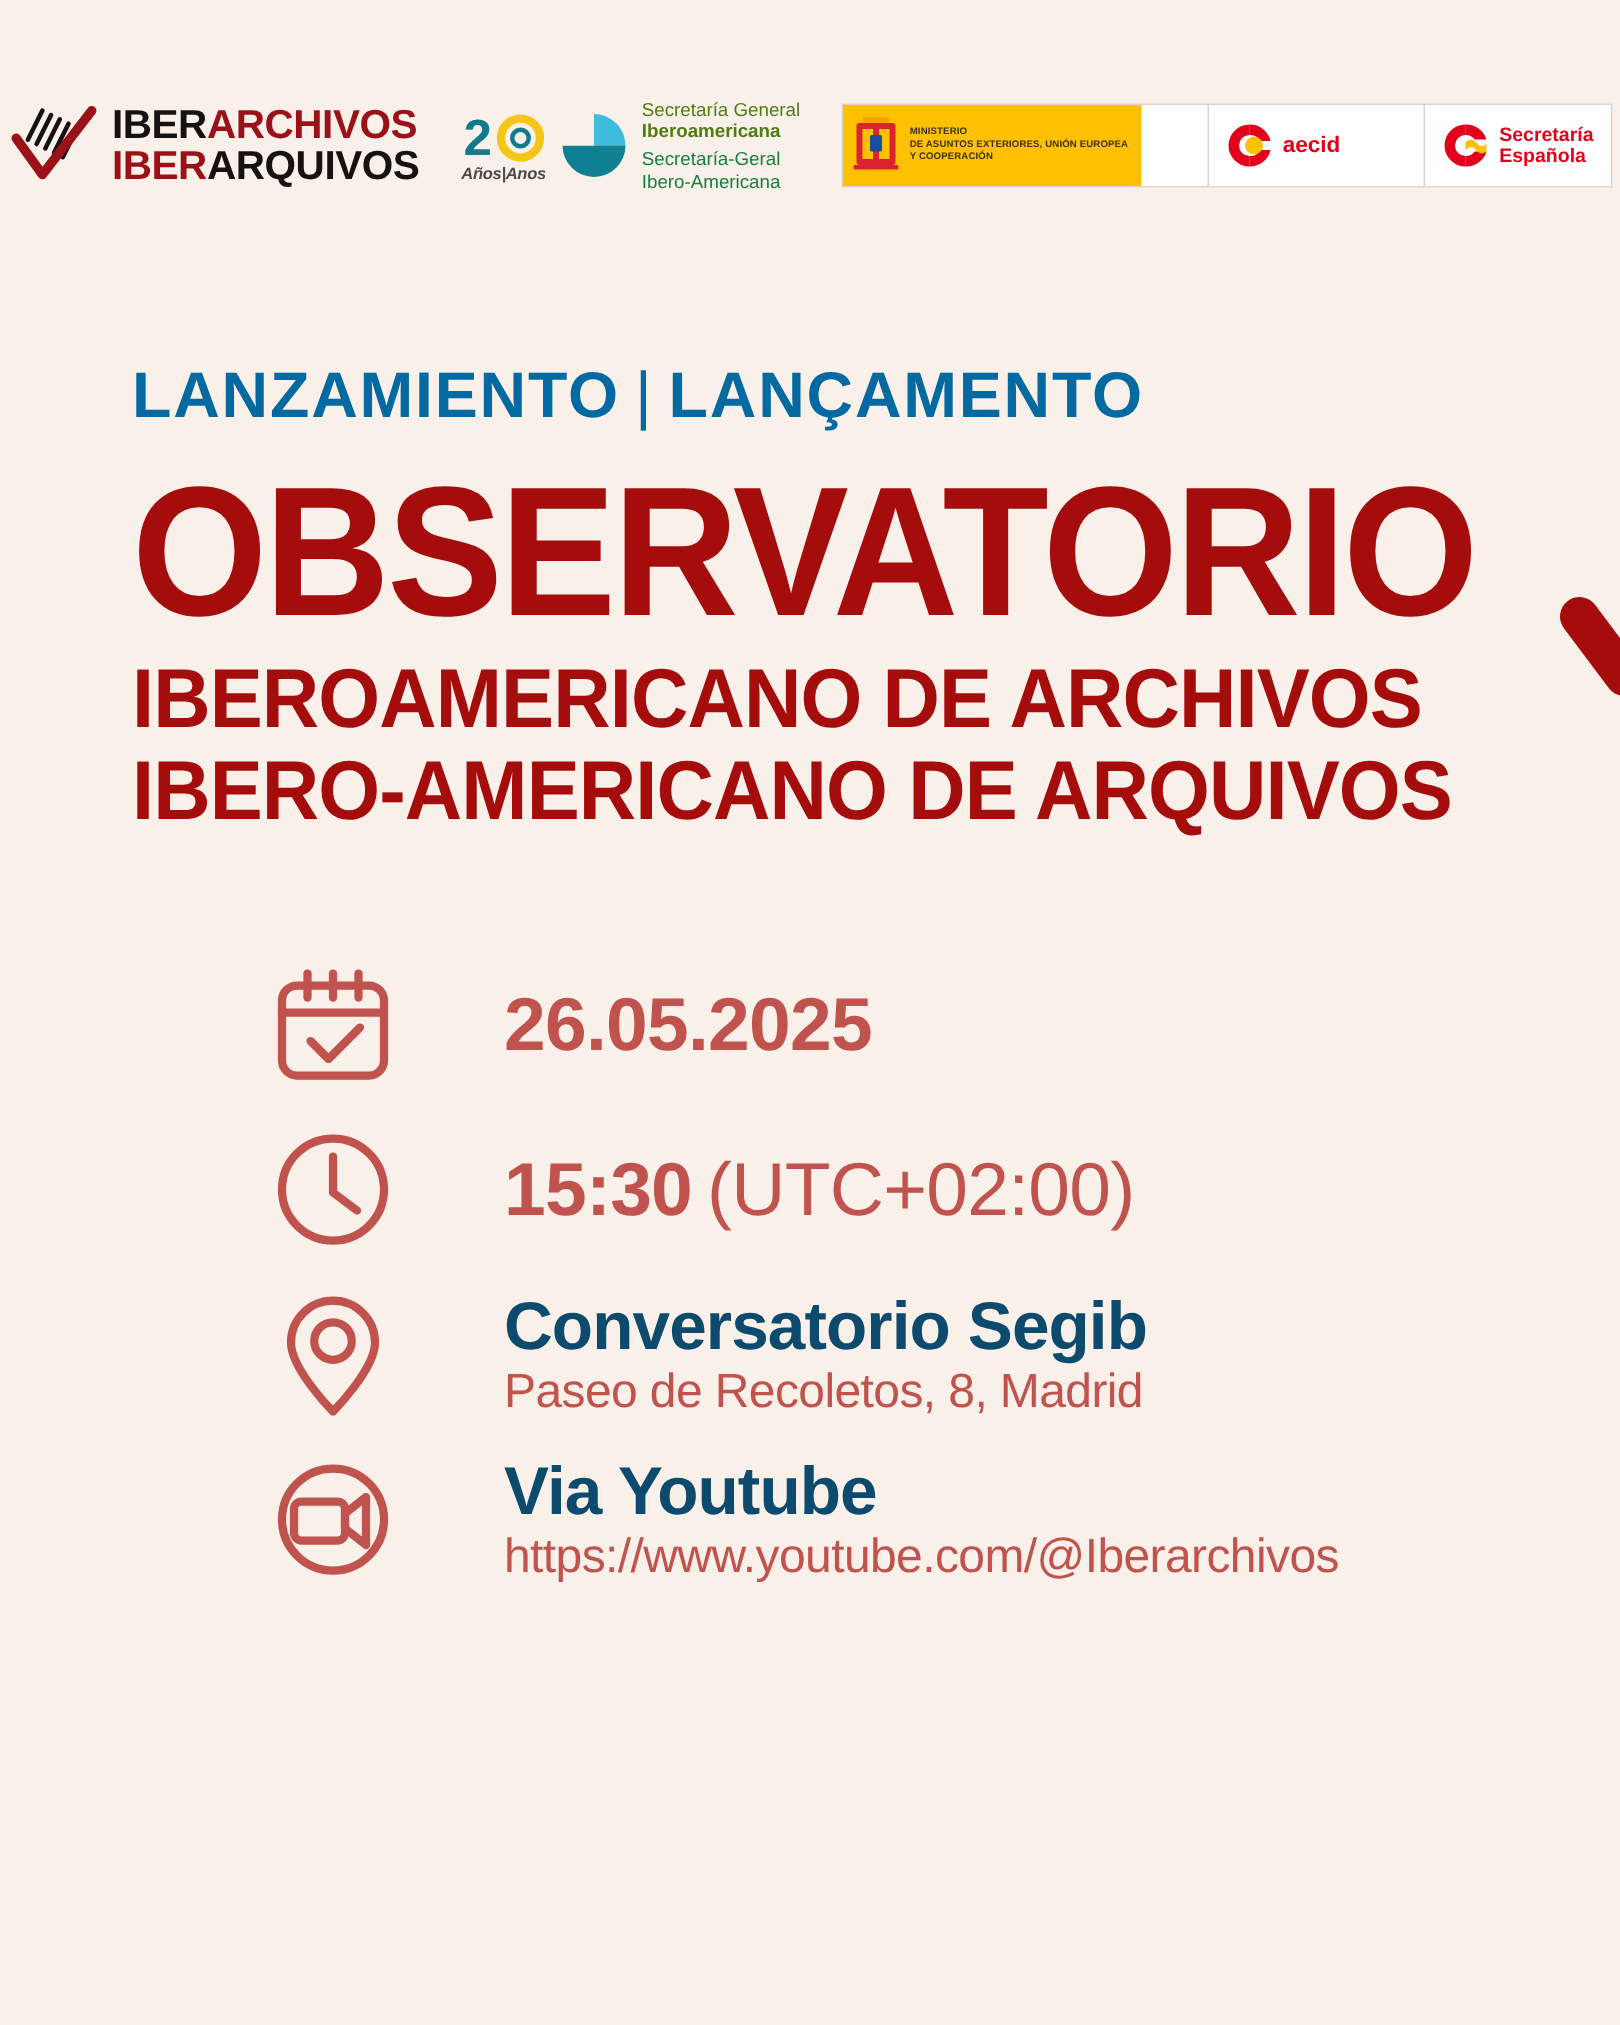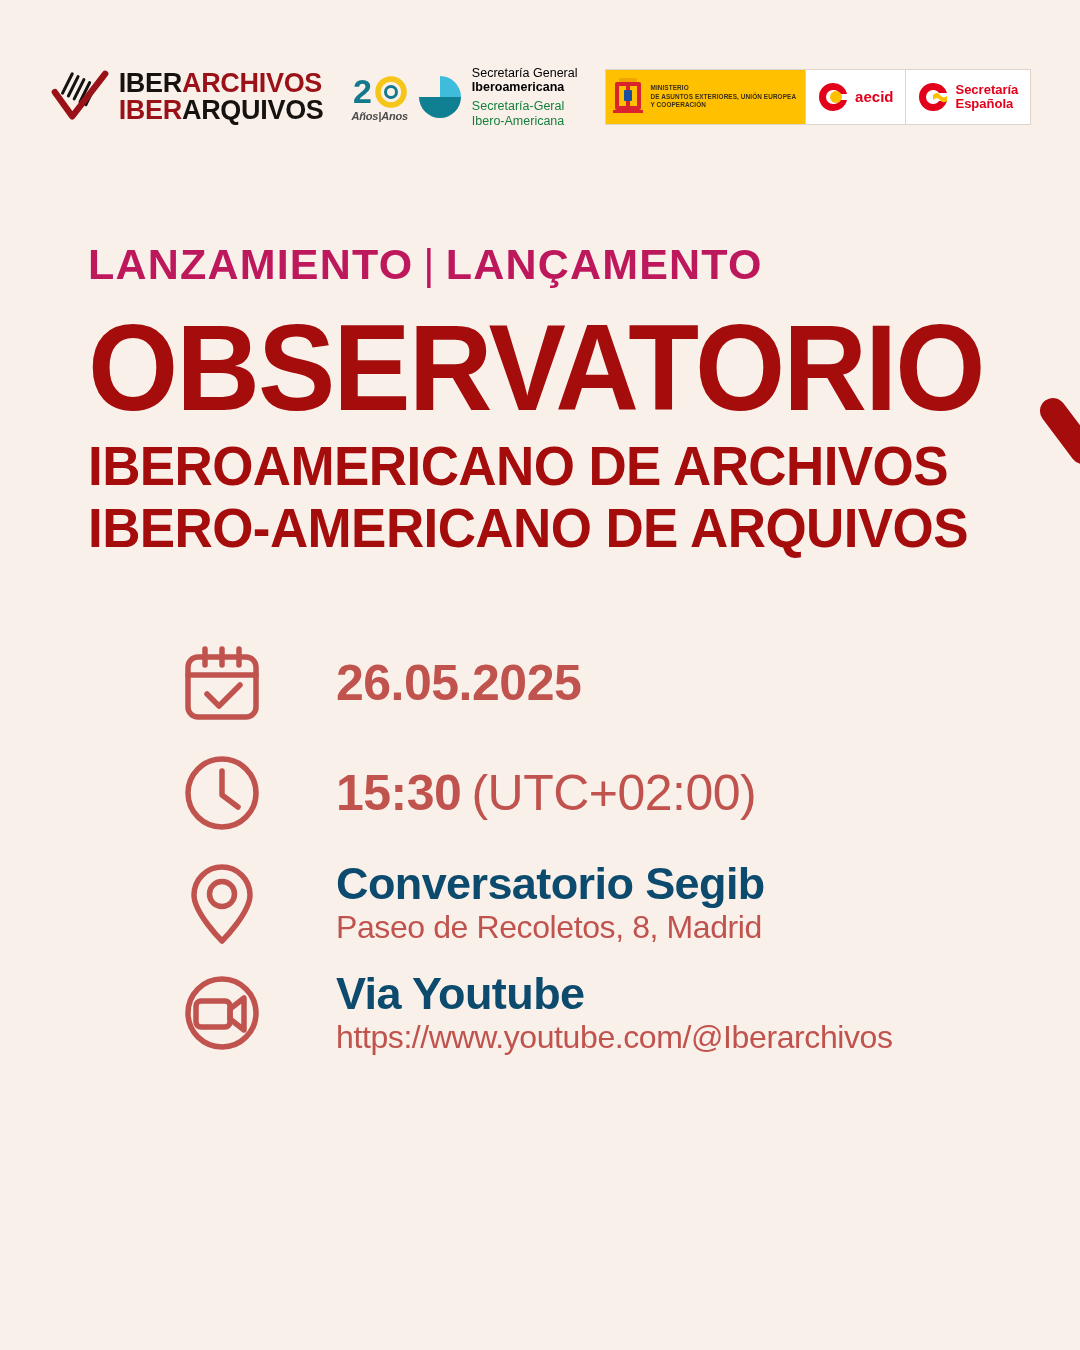--- a/index.html
+++ b/index.html
@@ -67,31 +67,32 @@
     margin-top: 1px;
     letter-spacing: -0.2px;
   }
   .segib-pinwheel { display:block; }
   .segib-text {
     display: flex;
     flex-direction: column;
     line-height: 1.18;
     font-size: 12.5px;
   }
-  .segib-text .t1 { color: #000000; }
+  .segib-text .t1 { color: #4d7c0f; }
   .segib-text .t1 b { font-weight: 700; }
   .segib-text .t2 { color: #15803d; margin-top: 4px; }
 
   
   .gob-box {
     display: flex;
     align-items: stretch;
     border: 1px solid #ded4cd;
     background: #ffffff;
     height: 54px;
+    gap: 44px;
   }
   .gob-ministerio {
     background: #ffc000;
     display: flex;
     align-items: center;
     gap: 7px;
     padding: 0 9px 0 7px;
   }
   .gob-min-text {
     font-size: 6.4px;
@@ -120,21 +121,21 @@
   
   .headline {
     position: absolute;
     left: 88px;
     top: 243px;
     width: 960px;
   }
   .kicker {
     font-size: 43px;
     font-weight: 700;
-    color: #be185d;
+    color: #0369a1;
     letter-spacing: 1.2px;
     line-height: 1.0;
     white-space: nowrap;
   }
   .kicker .sep {
     font-weight: 400;
     padding: 0 10px;
   }
 
   .bigtitle-wrap {

